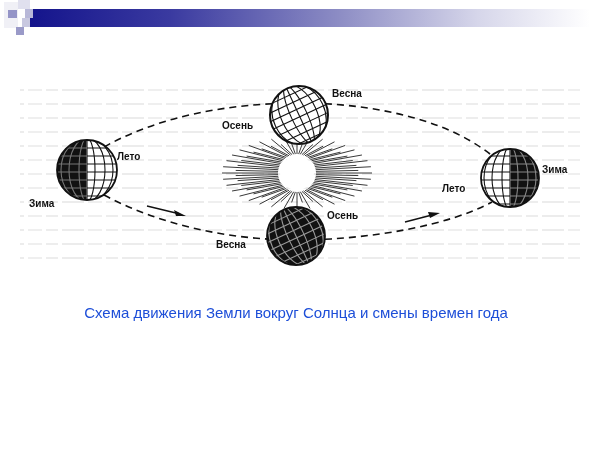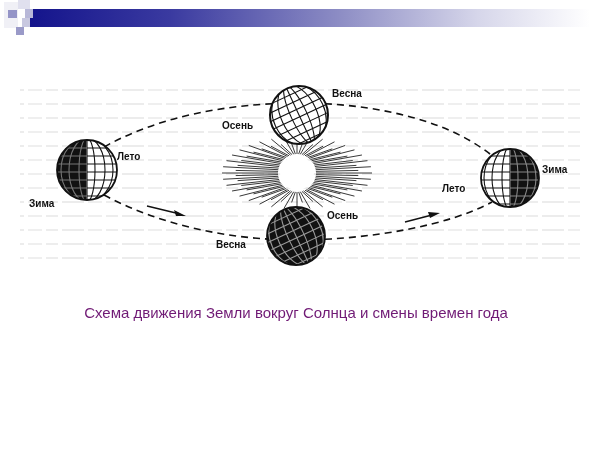--- a/index.html
+++ b/index.html
@@ -14,21 +14,21 @@
     background: linear-gradient(to right, #14148c 0%, #3a3aa0 25%, #8c8cc4 55%, #d6d6ea 80%, #ffffff 100%);
   }
   .figure { position: absolute; left: 0; top: 40px; width: 600px; height: 250px; }
   .figure svg { position: absolute; left: 0; top: 0; }
   .lbl {
     position: absolute; font-family: "Liberation Sans", sans-serif; font-weight: bold;
     font-size: 10px; color: #111; white-space: nowrap;
   }
   .caption {
     position: absolute; left: 0; top: 304px; width: 592px; text-align: center;
-    font-family: "Liberation Sans", sans-serif; font-size: 15px; color: #701a75;
+    font-family: "Liberation Sans", sans-serif; font-size: 15px; color: #1d4ed8;
   }
 </style>
 </head>
 <body>
 
 <div class="header-deco">
   <div class="sq" style="left:8px;top:10px;width:9px;height:8px;background:#1a1a8a;"></div>
   <div class="sq" style="left:4px;top:2px;width:14px;height:26px;background:#e6e6f0;opacity:0.6;"></div>
   <div class="sq" style="left:18px;top:0px;width:12px;height:9px;background:#e0e0ee;"></div>
   <div class="sq" style="left:25px;top:9px;width:12px;height:9px;background:#b8b8d8;"></div>

